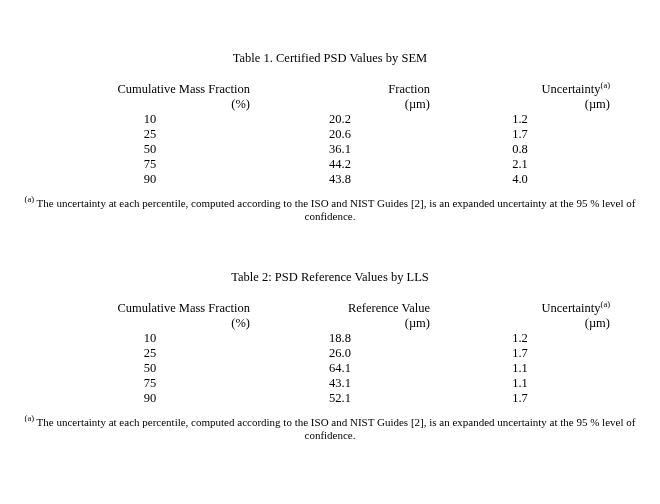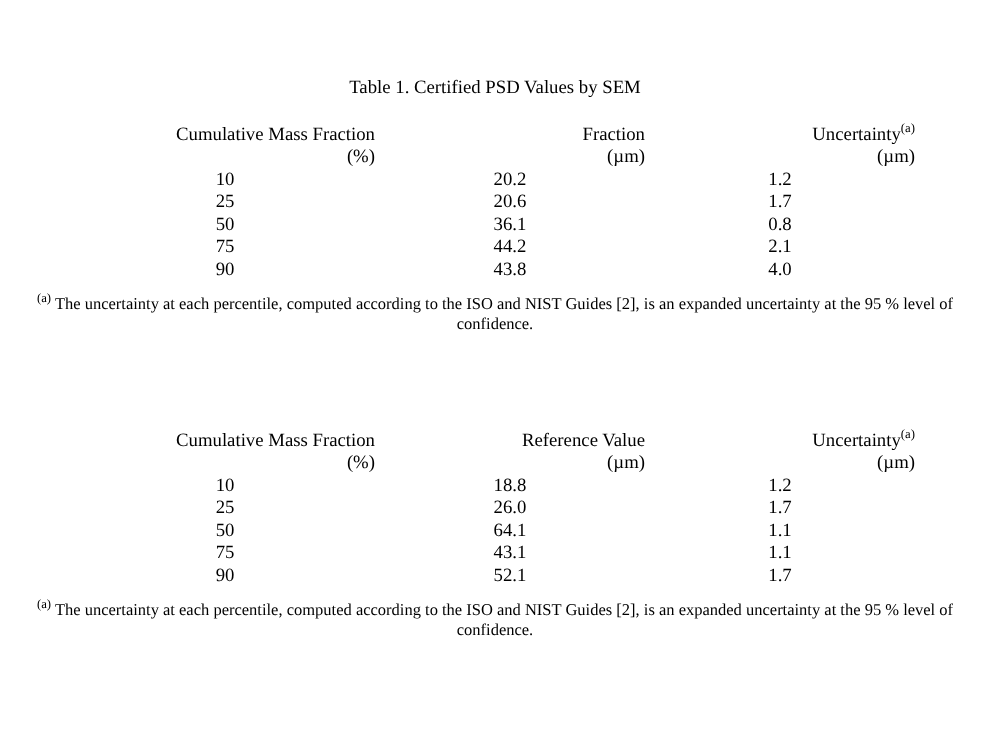--- a/index.html
+++ b/index.html
@@ -145,20 +145,21 @@
     </table>
 
     <div class="spacer-2"></div>
 
     <div class="footnote"><span class="fn-mark">(a)</span><span> The uncertainty at each percentile, computed according to the ISO and NIST Guides [2], is an expanded uncertainty at the 95 % level of confidence.</span></div>
   </div>
 
   <div class="spacer-3"></div>
 
   <div class="table-block">
+    <div class="table-caption">Table 2:  PSD Reference Values by LLS</div>
     <div class="spacer-1"></div>
     <table class="psd">
       <colgroup>
         <col class="c0">
           <col class="c1">
           <col class="c2">
       </colgroup>
       <tbody>
         <tr class="hdr-row-top">
           <td class="col-head"><span>Cumulative Mass Fraction</span><sup></sup></td>

